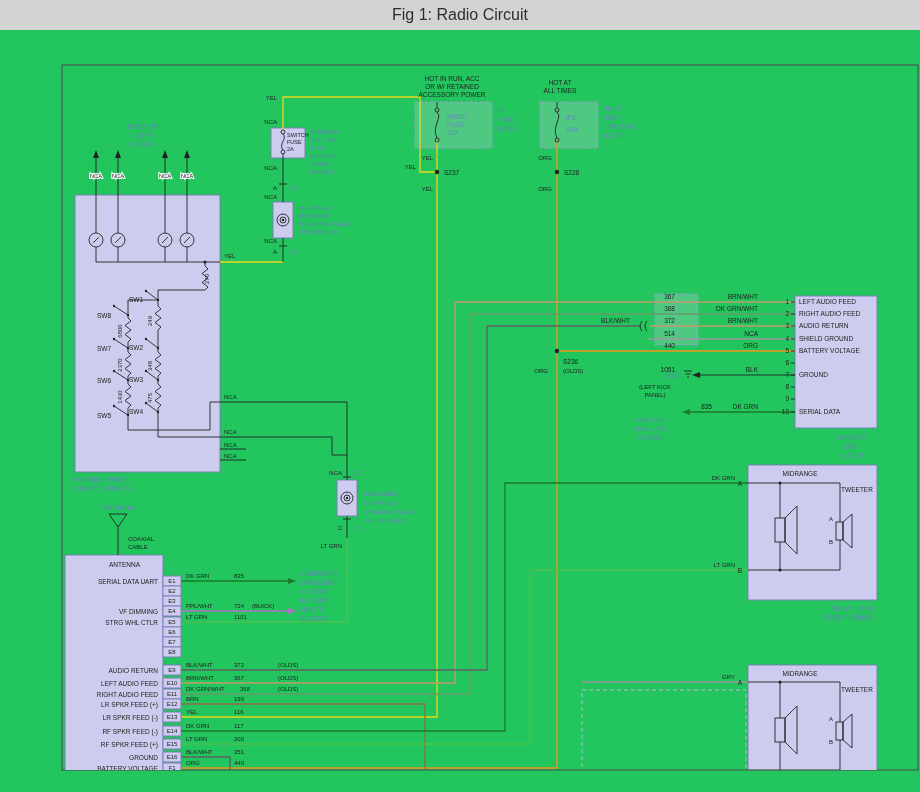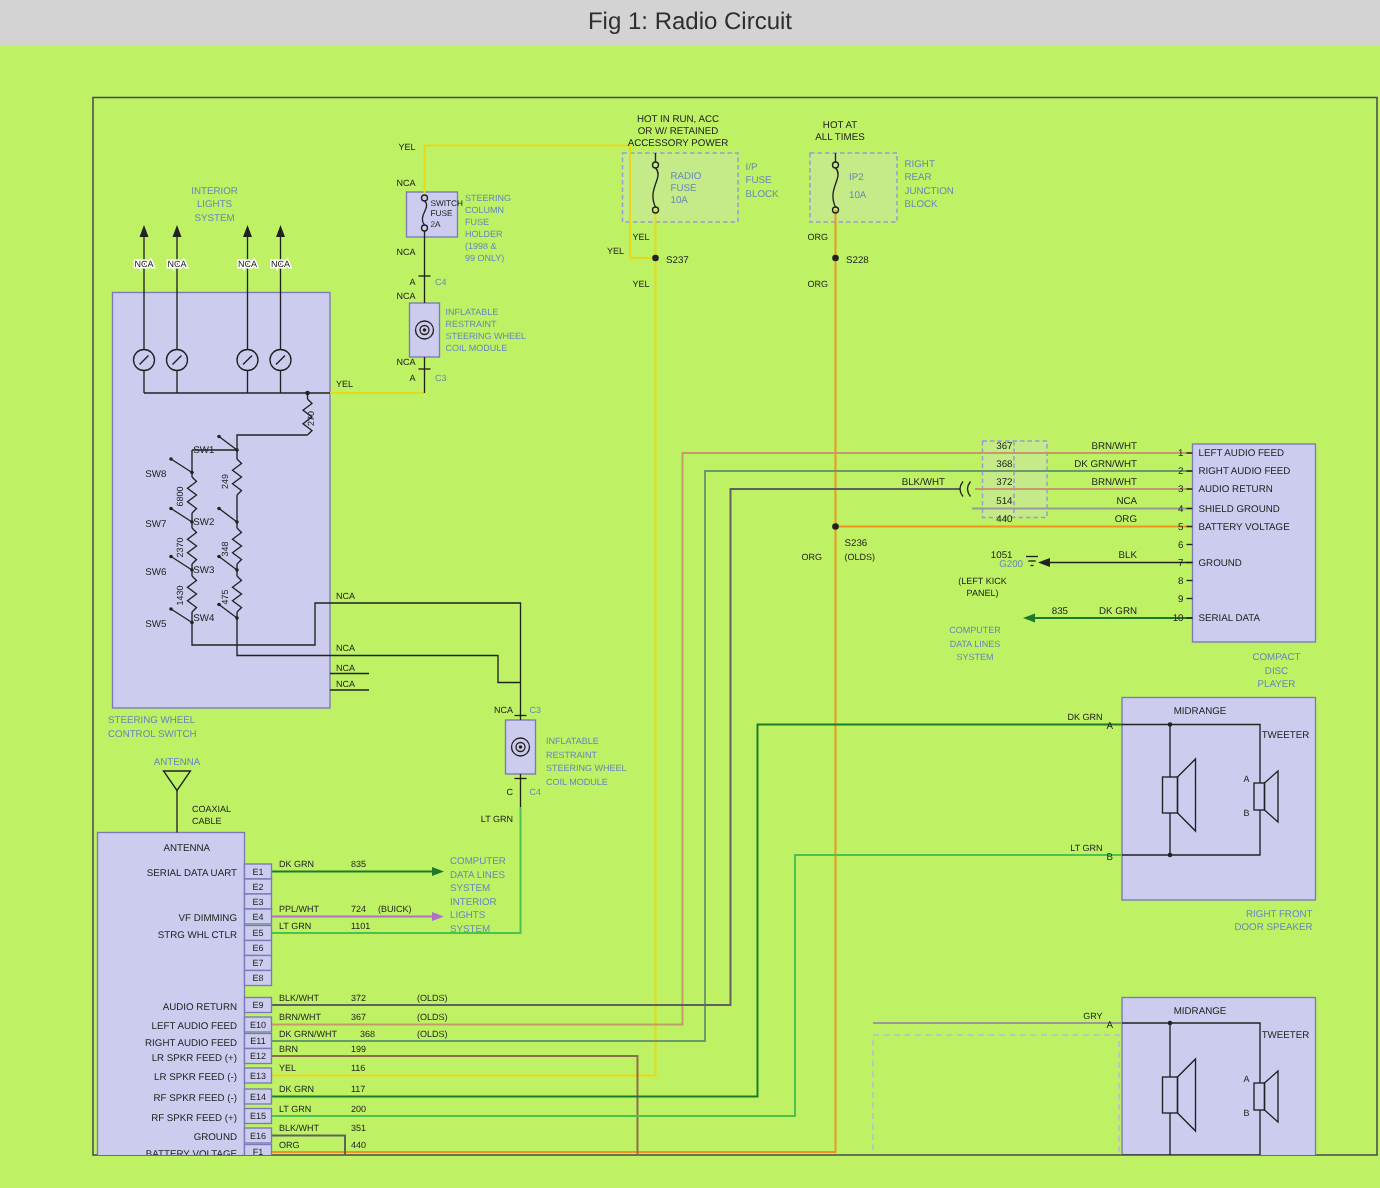--- a/index.html
+++ b/index.html
@@ -1,17 +1,17 @@
 <!DOCTYPE html>
 <html><head>
 <meta charset="utf-8">
 <style>
 *{margin:0;padding:0;box-sizing:border-box}
 html,body{width:920px;height:792px;background:#fff;font-family:"Liberation Sans",sans-serif}
-.page{position:relative;width:920px;height:792px;background:#bef264;overflow:hidden}
+.page{position:relative;width:920px;height:792px;background:#22c55e;overflow:hidden}
 .titlebar{position:absolute;top:0;left:0;width:920px;height:30px;background:#d3d3d3;display:flex;align-items:center;justify-content:center;font-size:16px;color:#2e2e2e}
 svg{position:absolute;top:0;left:0}
 text{font-family:"Liberation Sans",sans-serif;font-size:7px;fill:#222}
 .b{fill:#6687bd}
 .s55{font-size:5.5px}.s6{font-size:6px}.s65{font-size:6.5px}
 .e{text-anchor:end}.m{text-anchor:middle}
 .halo{paint-order:stroke;stroke:#fff;stroke-width:2px}
 .lav{fill:#ccccee;stroke:#7a7ab8;stroke-width:0.9}
 .frame{fill:none;stroke:#4a4a4a;stroke-width:1}
 .wire{fill:none;stroke-width:1.3}

